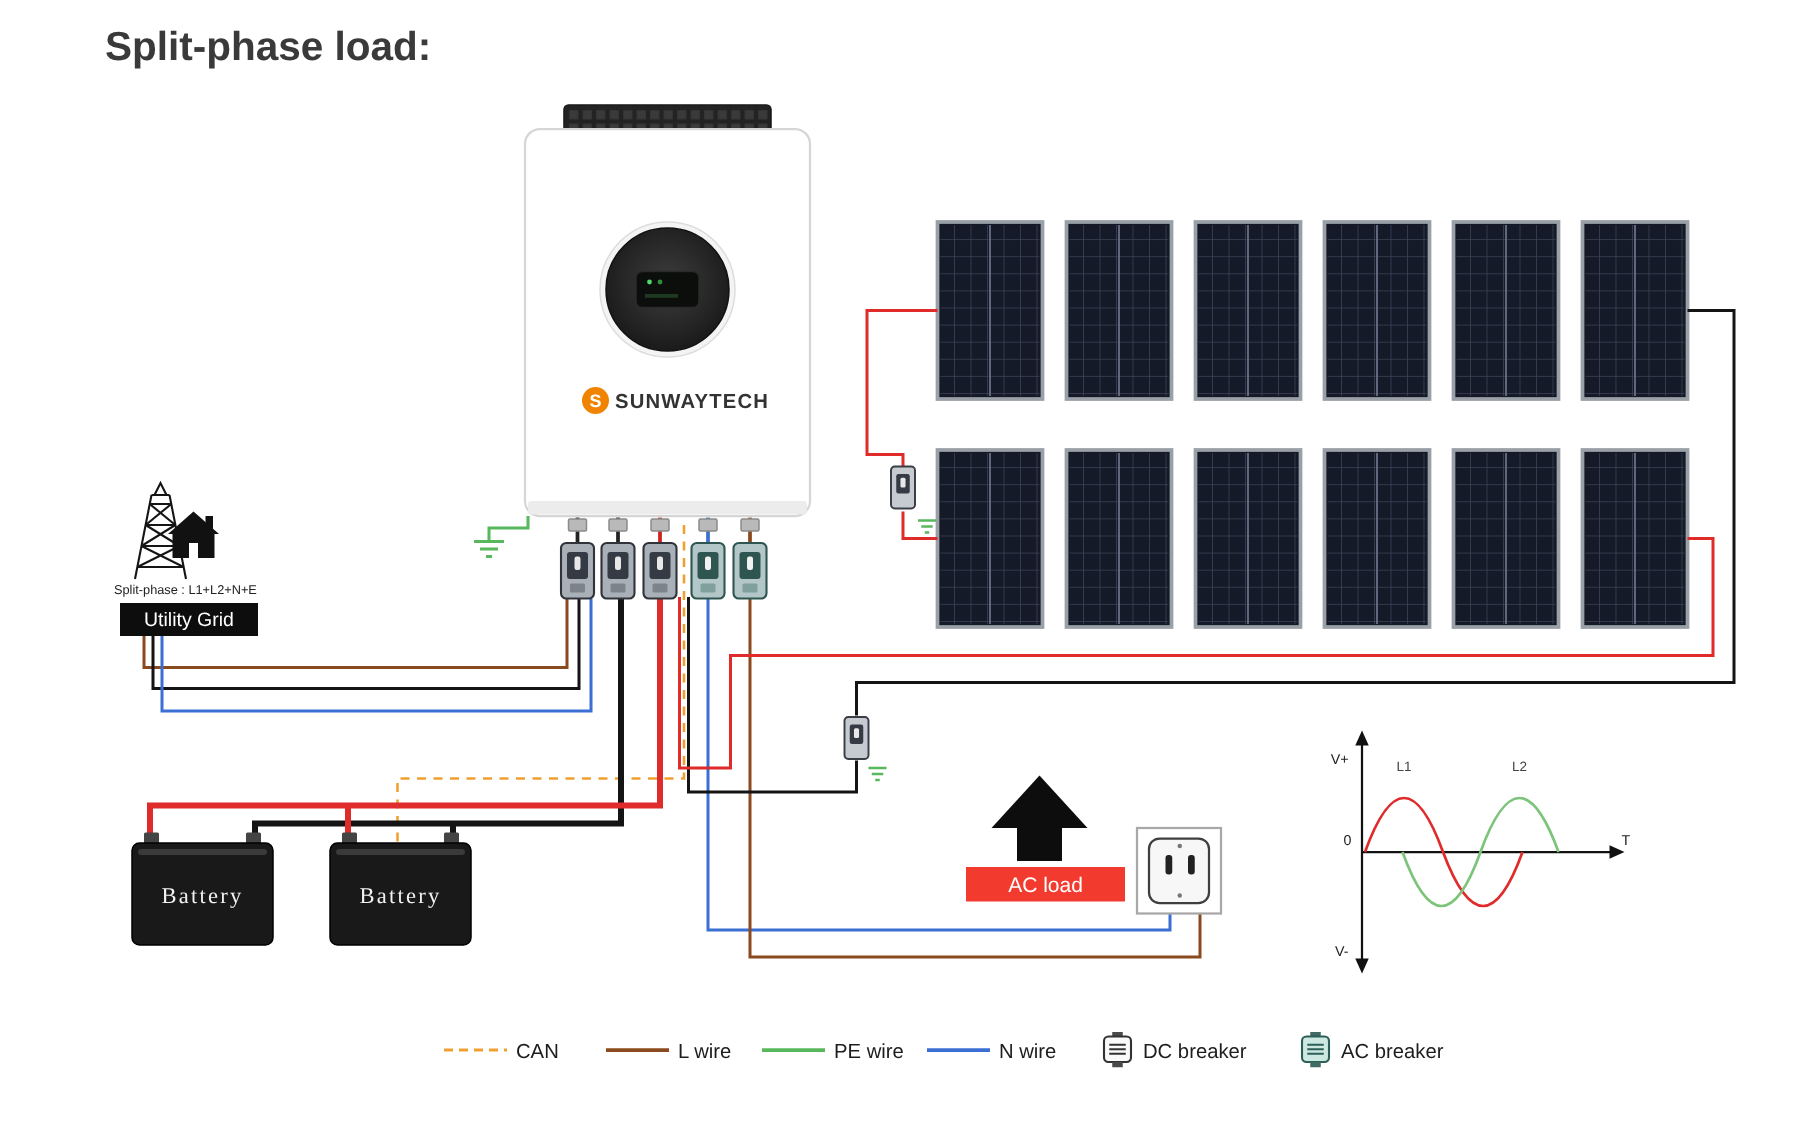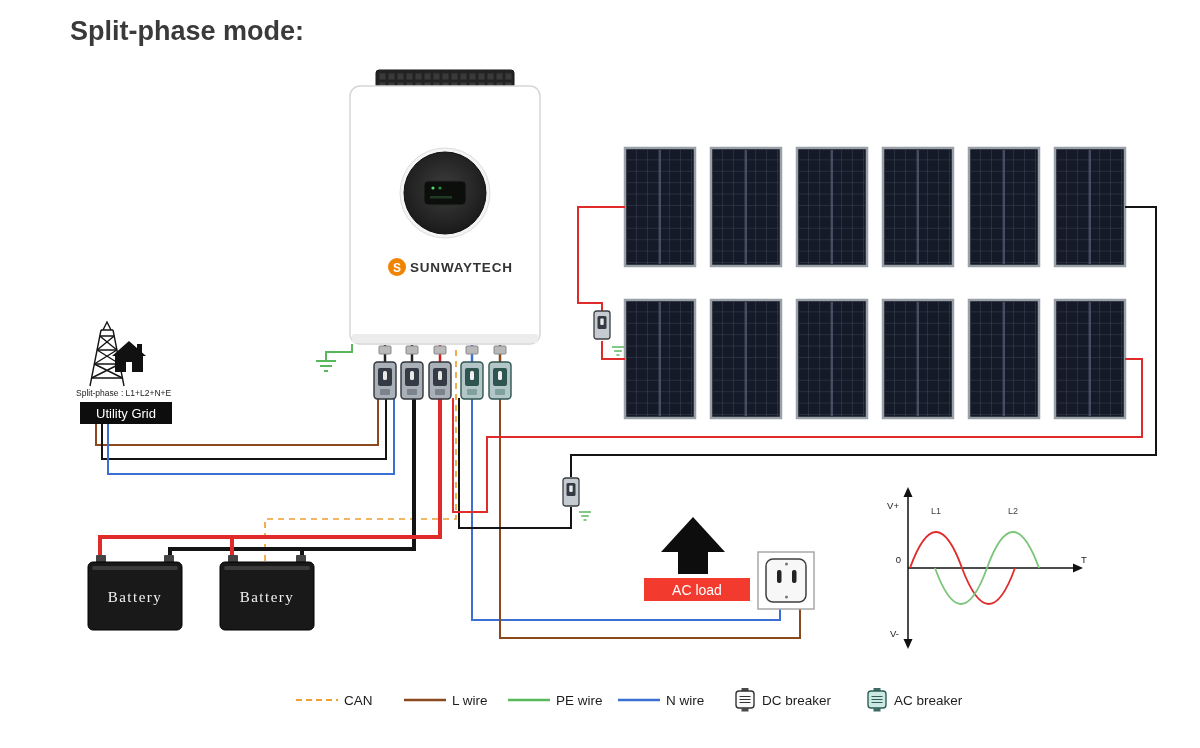--- a/index.html
+++ b/index.html
@@ -7,21 +7,21 @@
           font-family:"Liberation Sans",sans-serif;}
   .title{position:absolute;left:70px;top:16px;font-size:27px;font-weight:700;color:#3a3a3a;}
   svg{position:absolute;left:0;top:0;}
   svg text{font-family:"Liberation Sans",sans-serif;}
   .serif{font-family:"Liberation Serif",serif;}
 </style>
 </head>
 <body>
 
 <div class="canvas">
-  <div class="title">Split-phase mode:</div>
+  <div class="title">Split-phase load:</div>
 
   <svg width="1200" height="748" viewBox="0 0 1200 748">
     <defs>
       <pattern id="cells" width="11" height="11.4" patternUnits="userSpaceOnUse">
         <rect width="11" height="11.4" fill="#151a28"></rect>
         <path d="M11,0 H0 V11.4" fill="none" stroke="#3e4458" stroke-width="1"></path>
       </pattern>
       <pattern id="vent" width="9" height="9" patternUnits="userSpaceOnUse">
         <rect width="9" height="9" fill="#232323"></rect>
         <rect x="1.5" y="1.5" width="6" height="6" fill="#3a3a3a"></rect>

